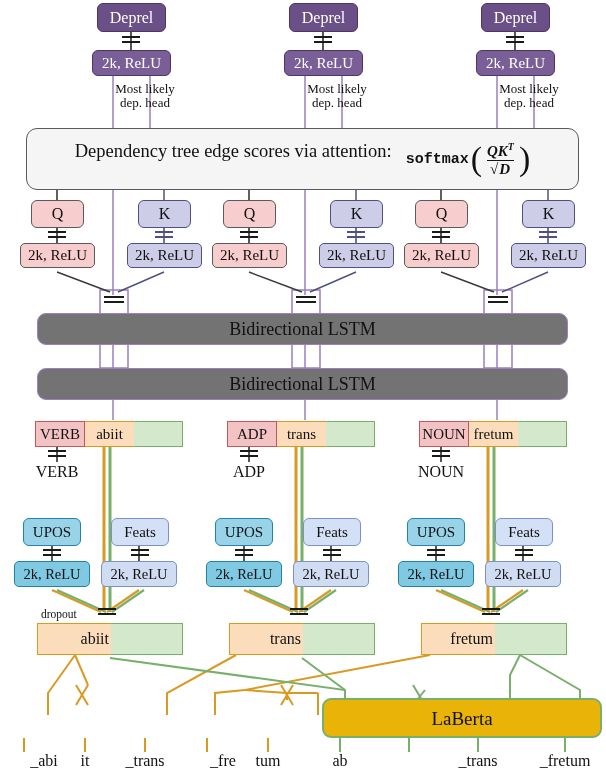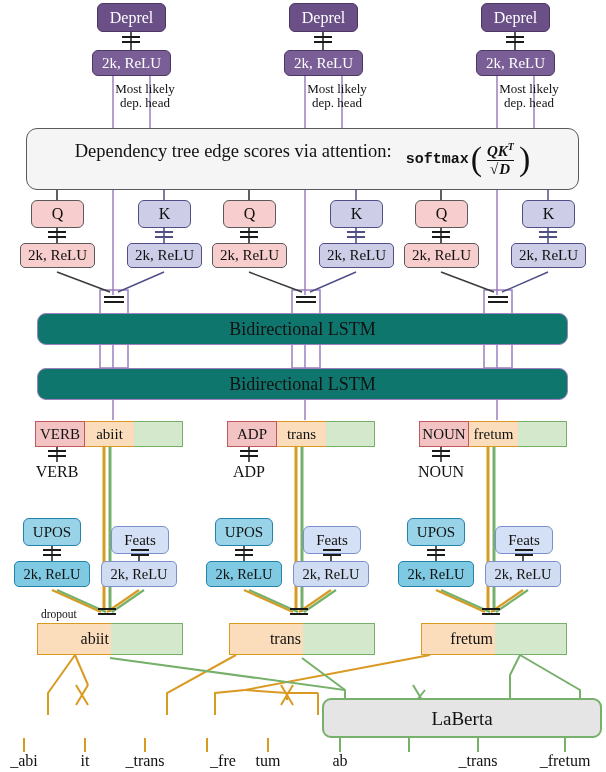--- a/index.html
+++ b/index.html
@@ -17,34 +17,34 @@
   .purp-relu{background:#7a5f96;border:1.6px solid #4c3663;border-radius:6px;
              color:#ffffff;font-size:15px;}
   .qbox{background:#f8cdcd;border:1.6px solid #5a5a5a;border-radius:6px;
         color:#111;font-size:16px;}
   .kbox{background:#cdcde8;border:1.6px solid #4f4f86;border-radius:6px;
         color:#111;font-size:16px;}
   .q-relu{background:#f8cdcd;border:1.6px solid #5a5a5a;border-radius:5px;
           color:#111;font-size:15px;}
   .k-relu{background:#cdcde8;border:1.6px solid #4f4f86;border-radius:5px;
           color:#111;font-size:15px;}
-  .lstm{background:#0f766e;border:1.6px solid #a07fc0;border-radius:9px;
+  .lstm{background:#737373;border:1.6px solid #a07fc0;border-radius:9px;
         color:#111;font-size:18px;}
   .attn{background:#f5f5f5;border:1.8px solid #5a5a5a;border-radius:11px;}
   .upos{background:#99d3e8;border:1.8px solid #2183a8;border-radius:6px;
         color:#111;font-size:15px;}
   .upos-relu{background:#7fc9e3;border:1.8px solid #2183a8;border-radius:5px;
              color:#111;font-size:14.5px;}
   .feats{background:#d3e0f5;border:1.6px solid #7d90c9;border-radius:6px;
-         color:#111;font-size:15px;margin-top:8px;}
+         color:#111;font-size:15px;}
   .feats-relu{background:#cfdcf2;border:1.6px solid #7d90c9;border-radius:5px;
               color:#111;font-size:14.5px;}
   .plm-xlm{background:#fbddbb;border:2px solid #d99a22;border-radius:9px;
            color:#111;font-size:19px;}
-  .plm-lab{background:#e5e5e5;border:2px solid #76b06a;border-radius:9px;
+  .plm-lab{background:#eab308;border:2px solid #76b06a;border-radius:9px;
            color:#111;font-size:19px;}
 
   
   .segbox{position:absolute;display:flex;box-sizing:border-box;}
   .segbox > div{box-sizing:border-box;display:flex;align-items:center;
                 justify-content:center;font-size:15px;color:#111;}
   .seg-pos{background:#f3c3c3;border:1.6px solid #c0575c;}
   .seg-word{background:#fbddbb;border-top:1.6px solid #d99a22;
             border-bottom:1.6px solid #d99a22;}
   .seg-green{background:#d4e8cc;border:1.6px solid #76b06a;border-left:none;}
@@ -479,21 +479,21 @@
     <div class="half-o" style="width:73px;padding-right:2px;">trans</div>
     <div class="half-g" style="width:73px;"></div>
   </div>
   <div class="wbox" style="left:421px;top:623px;width:146px;height:32px;">
     <div class="half-o" style="width:73px;padding-right:2px;">fretum</div>
     <div class="half-g" style="width:73px;"></div>
   </div>
 
   <div class="node plm-lab" style="left:322px;top:698px;width:280px;height:40px;">LaBerta</div>
 
-  <div class="lbl lbl-token" style="left:0px;top:753px;width:48px;">_abi</div>
+  <div class="lbl lbl-token" style="left:0px;top:753px;width:48px;padding-left:20px;">_abi</div>
   <div class="lbl lbl-token" style="left:61px;top:753px;width:48px;">it</div>
   <div class="lbl lbl-token" style="left:111px;top:753px;width:68px;">_trans</div>
   <div class="lbl lbl-token" style="left:197px;top:753px;width:52px;">_fre</div>
   <div class="lbl lbl-token" style="left:242px;top:753px;width:52px;">tum</div>
 
   <div class="lbl lbl-token" style="left:316px;top:753px;width:48px;">ab</div>
   <div class="lbl lbl-token" style="left:385px;top:792px;width:48px;">iit</div>
   <div class="lbl lbl-token" style="left:444px;top:753px;width:68px;">_trans</div>
   <div class="lbl lbl-token" style="left:525px;top:753px;width:80px;">_fretum</div>
 

